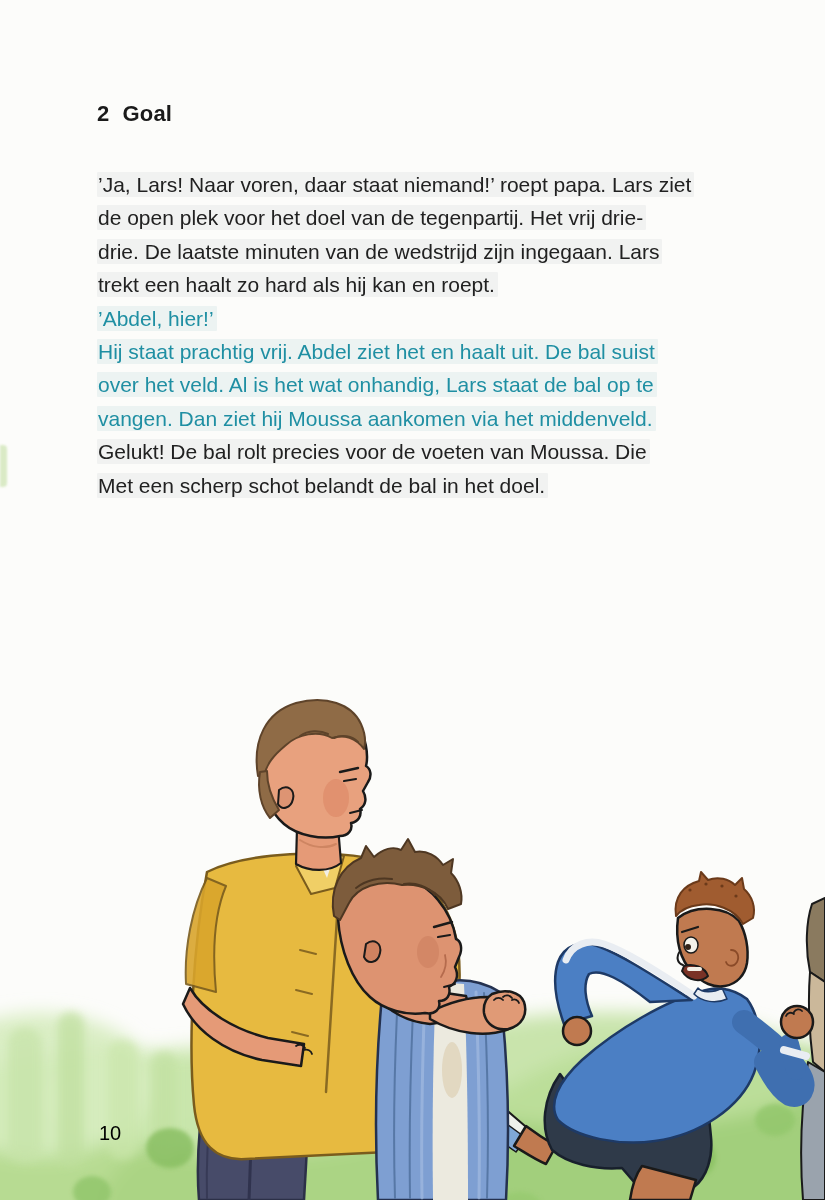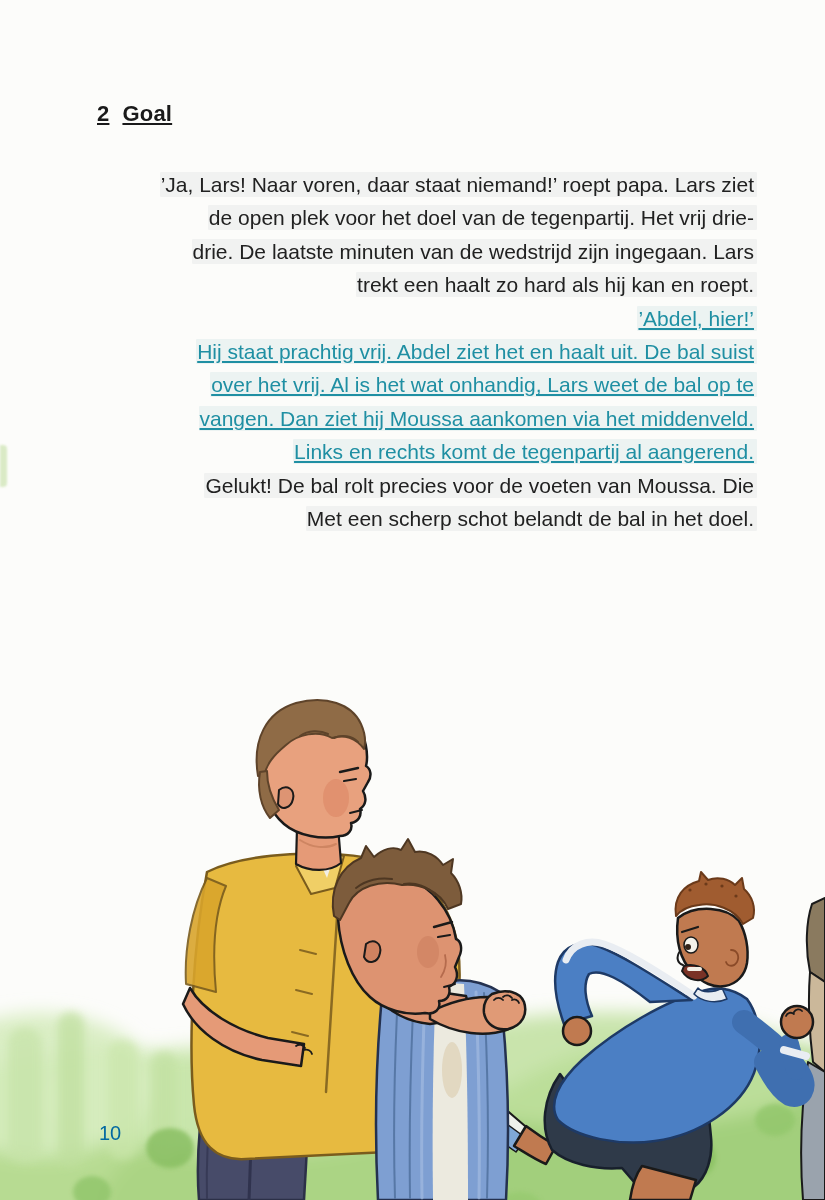--- a/index.html
+++ b/index.html
@@ -3,39 +3,39 @@
 <meta charset="utf-8">
 <style>
   html,body{margin:0;padding:0;background:#e8e8e8;}
   .page{
     position:relative;width:825px;height:1200px;margin:0 auto;
     background:#fcfcfa;overflow:hidden;
     font-family:"Liberation Sans",sans-serif;color:#212121;
   }
   .chapter-heading{
     position:absolute;left:97px;top:101px;
-    font-size:22px;font-weight:bold;color:#1a1a1a;letter-spacing:.2px;text-decoration:underline;
+    font-size:22px;font-weight:bold;color:#1a1a1a;letter-spacing:.2px;
   }
   .chapter-heading .num{margin-right:13px;}
   .story{
     position:absolute;left:97px;top:168px;width:660px;
     font-size:21px;line-height:33.4px;
   }
   .line{
-    height:33.4px;white-space:nowrap;text-align:right;
+    height:33.4px;white-space:nowrap;
   }
   .line span{
     background:rgba(170,181,187,0.13);
     padding:1px 3px 1px 1px;border-radius:1px;
   }
-  .line[data-color="teal"]{color:#1f8fa3;text-decoration:underline;}
+  .line[data-color="teal"]{color:#1f8fa3;}
   .line[data-color="teal"] span{background:rgba(140,190,200,0.14);}
   .page-number{
     position:absolute;left:99px;top:1122px;
-    font-size:20px;color:#0369a1;z-index:5;
+    font-size:20px;color:#000000;z-index:5;
   }
   .illustration{position:absolute;left:0;top:650px;width:825px;height:550px;}
   .edge-wash{
     position:absolute;left:0;top:445px;width:7px;height:42px;
     background:#cfe5b5;opacity:.75;border-radius:0 4px 4px 0;filter:blur(1px);
   }
 </style>
 </head>
 <body>
 
@@ -45,23 +45,22 @@
     <span class="num">2</span><span>Goal</span>
   </div>
 
   <div class="story">
     <div class="line" data-color="black"><span>’Ja, Lars! Naar voren, daar staat niemand!’ roept papa. Lars ziet</span></div>
     <div class="line" data-color="black"><span>de open plek voor het doel van de tegenpartij. Het vrij drie-</span></div>
     <div class="line" data-color="black"><span>drie. De laatste minuten van de wedstrijd zijn ingegaan. Lars</span></div>
     <div class="line" data-color="black"><span>trekt een haalt zo hard als hij kan en roept.</span></div>
     <div class="line" data-color="teal"><span>’Abdel, hier!’</span></div>
     <div class="line" data-color="teal"><span>Hij staat prachtig vrij. Abdel ziet het en haalt uit. De bal suist</span></div>
-    <div class="line" data-color="teal"><span>over het vrij. Al is het wat onhandig, Lars weet de bal op te</span></div>
+    <div class="line" data-color="teal"><span>over het veld. Al is het wat onhandig, Lars staat de bal op te</span></div>
     <div class="line" data-color="teal"><span>vangen. Dan ziet hij Moussa aankomen via het middenveld.</span></div>
-    <div class="line" data-color="teal"><span>Links en rechts komt de tegenpartij al aangerend.</span></div>
     <div class="line" data-color="black"><span>Gelukt! De bal rolt precies voor de voeten van Moussa. Die</span></div>
     <div class="line" data-color="black"><span>Met een scherp schot belandt de bal in het doel.</span></div>
   </div>
 
   <div class="edge-wash"></div>
 
   <svg class="illustration" viewBox="0 0 825 550" width="825" height="550" stroke-linejoin="round" stroke-linecap="round">
     <defs>
       <filter id="b8" x="-40%" y="-40%" width="180%" height="180%">
           <feGaussianBlur stdDeviation="9"></feGaussianBlur>

